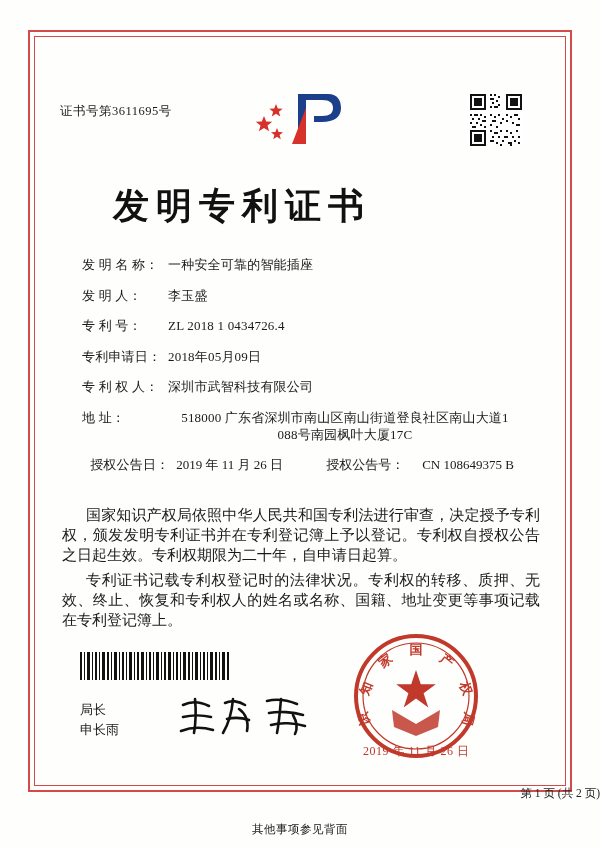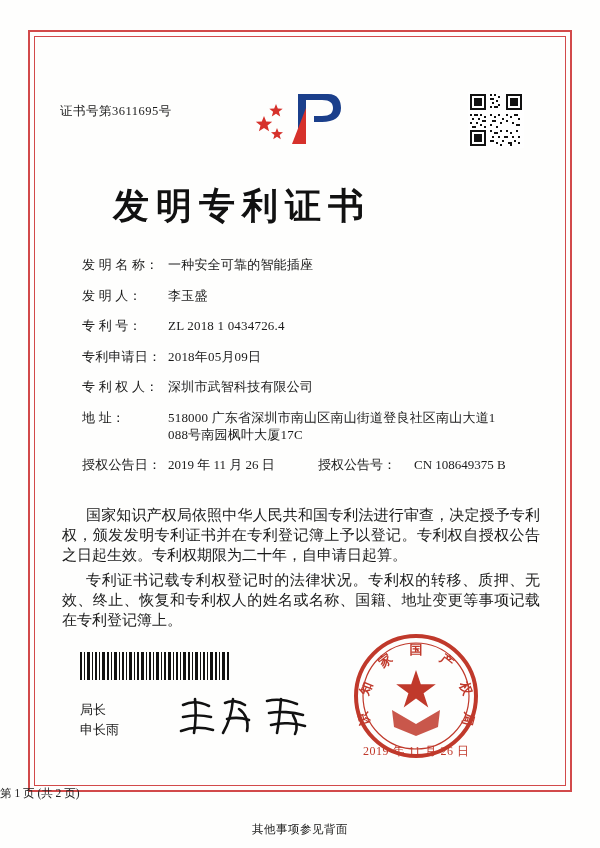--- a/index.html
+++ b/index.html
@@ -102,33 +102,34 @@
     width: 86px;
     flex: 0 0 86px;
     letter-spacing: 0.2px;
     white-space: nowrap;
   }
   .field .val {
     flex: 1;
     letter-spacing: 0.2px;
   }
   .field.two-col {
-    justify-content: flex-start;
+    justify-content: center;
   }
   .field .lbl2 {
     width: 96px;
     flex: 0 0 96px;
     text-align: left;
     white-space: nowrap;
   }
   .field .val2 {
     flex: 0 0 auto;
   }
   .val-line2 {
     display: block;
+    text-align: center;
   }
 
   
   .paras {
     position: absolute;
     left: 62px;
     top: 505px;
     width: 478px;
     font-size: 15px;
     line-height: 20px;
@@ -179,21 +180,21 @@
     font-size: 12px;
     color: #c0392b;
     letter-spacing: 0.5px;
   }
 
   .page-num {
     position: absolute;
     left: 0;
     top: 786px;
     width: 600px;
-    text-align: left;
+    text-align: right;
     font-size: 11.5px;
     color: #222;
   }
   .footnote {
     position: absolute;
     left: 0;
     top: 822px;
     width: 600px;
     text-align: center;
     font-size: 11.5px;

